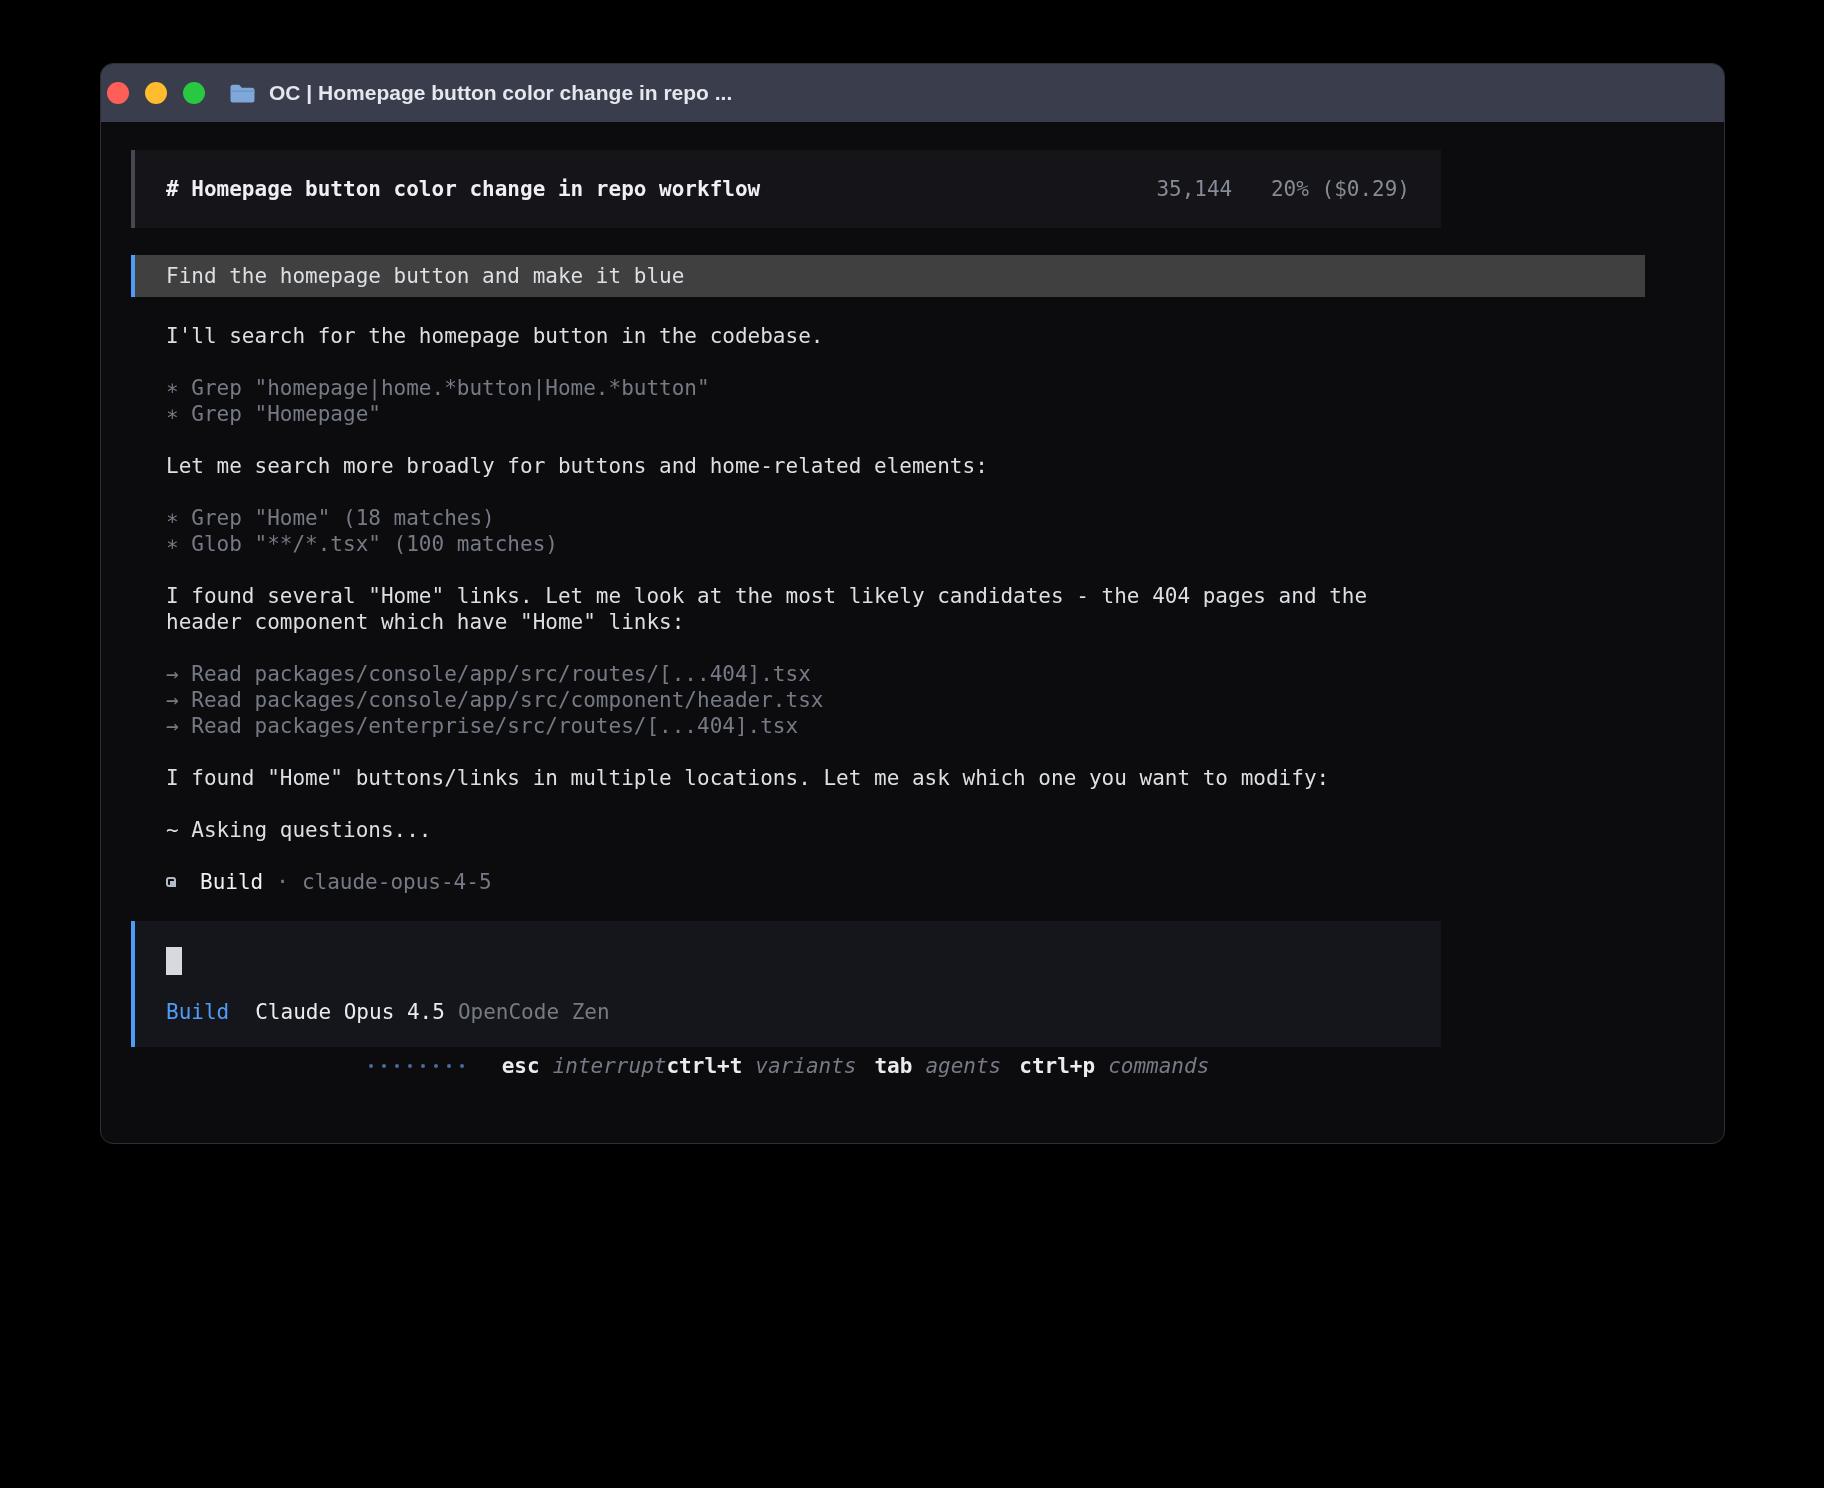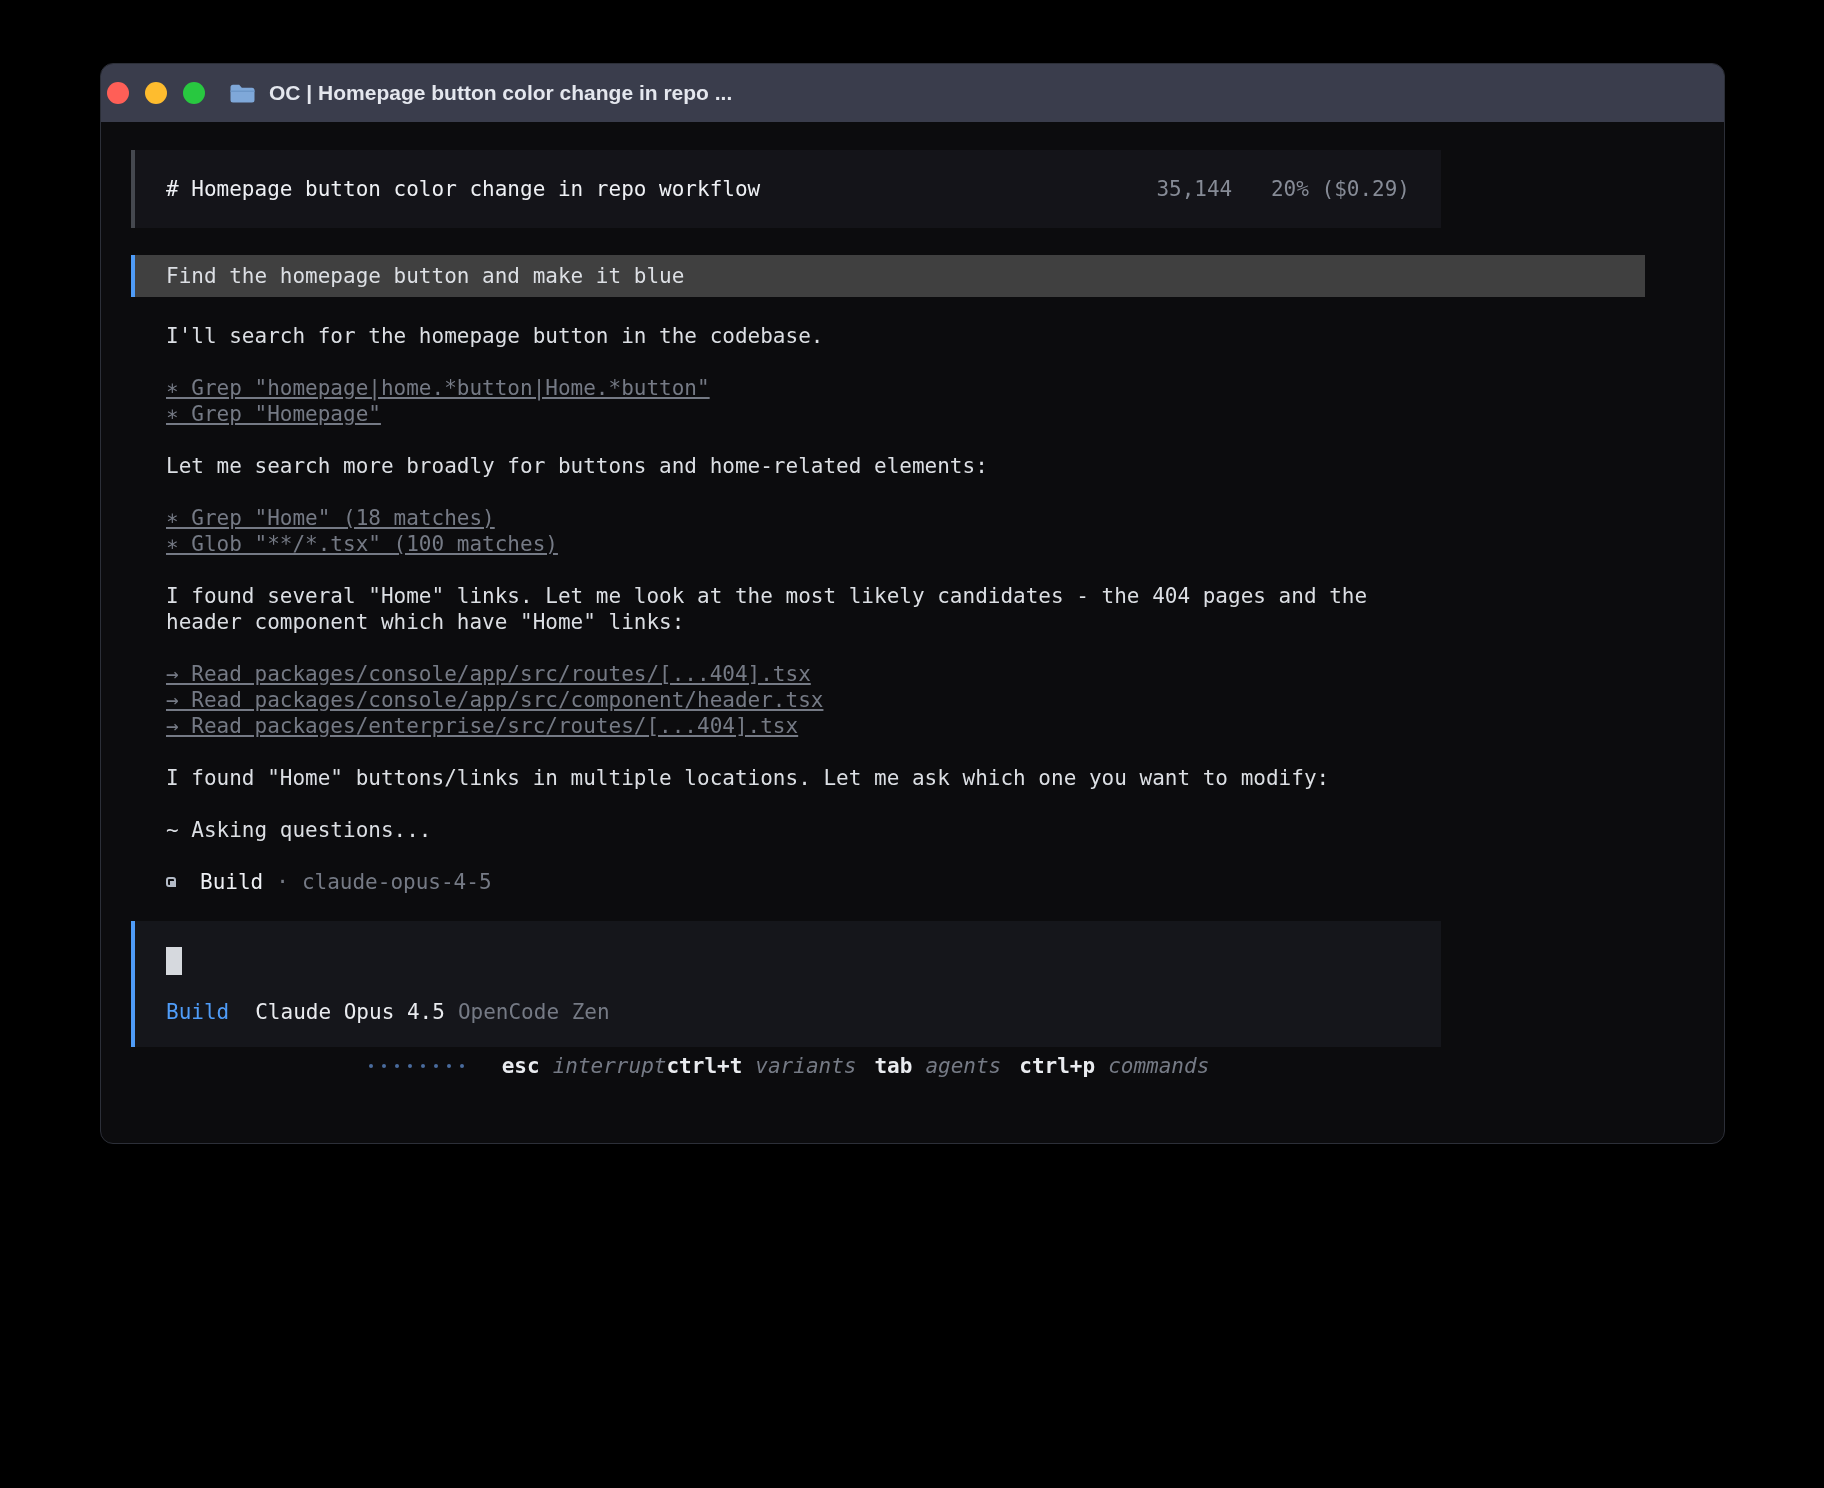--- a/index.html
+++ b/index.html
@@ -53,33 +53,33 @@
   }
   .header-block {
     width: 1310px;
     background: #141419;
     border-left: 4px solid #45484f;
     padding: 26px 31px;
     display: flex;
     justify-content: space-between;
     align-items: center;
   }
-  .header-title { font-weight: 400; color: #eef0f4; white-space: nowrap; }
+  .header-title { font-weight: 700; color: #eef0f4; white-space: nowrap; }
   .header-stats { color: #868b96; white-space: nowrap; }
   .header-stats .ctx { margin-left: 26px; }
   .user-block {
     margin-top: 27px;
     width: 1514px;
     background: #404040;
     border-left: 4px solid #4f9cf8;
     padding: 8px 31px;
   }
   .msg { margin-top: 26px; padding-left: 35px; width: 1310px; }
   .msg.tool { color: #757a85; }
-  .msg.tool div { white-space: pre; text-decoration: underline; }
+  .msg.tool div { white-space: pre; }
   .agent-line { display: flex; align-items: center; }
   .agent-box {
     display: inline-block;
     width: 10px;
     height: 10px;
     border: 2.5px solid #b4bbc7;
     border-radius: 3px;
     position: relative;
     margin-right: 24px;
   }

